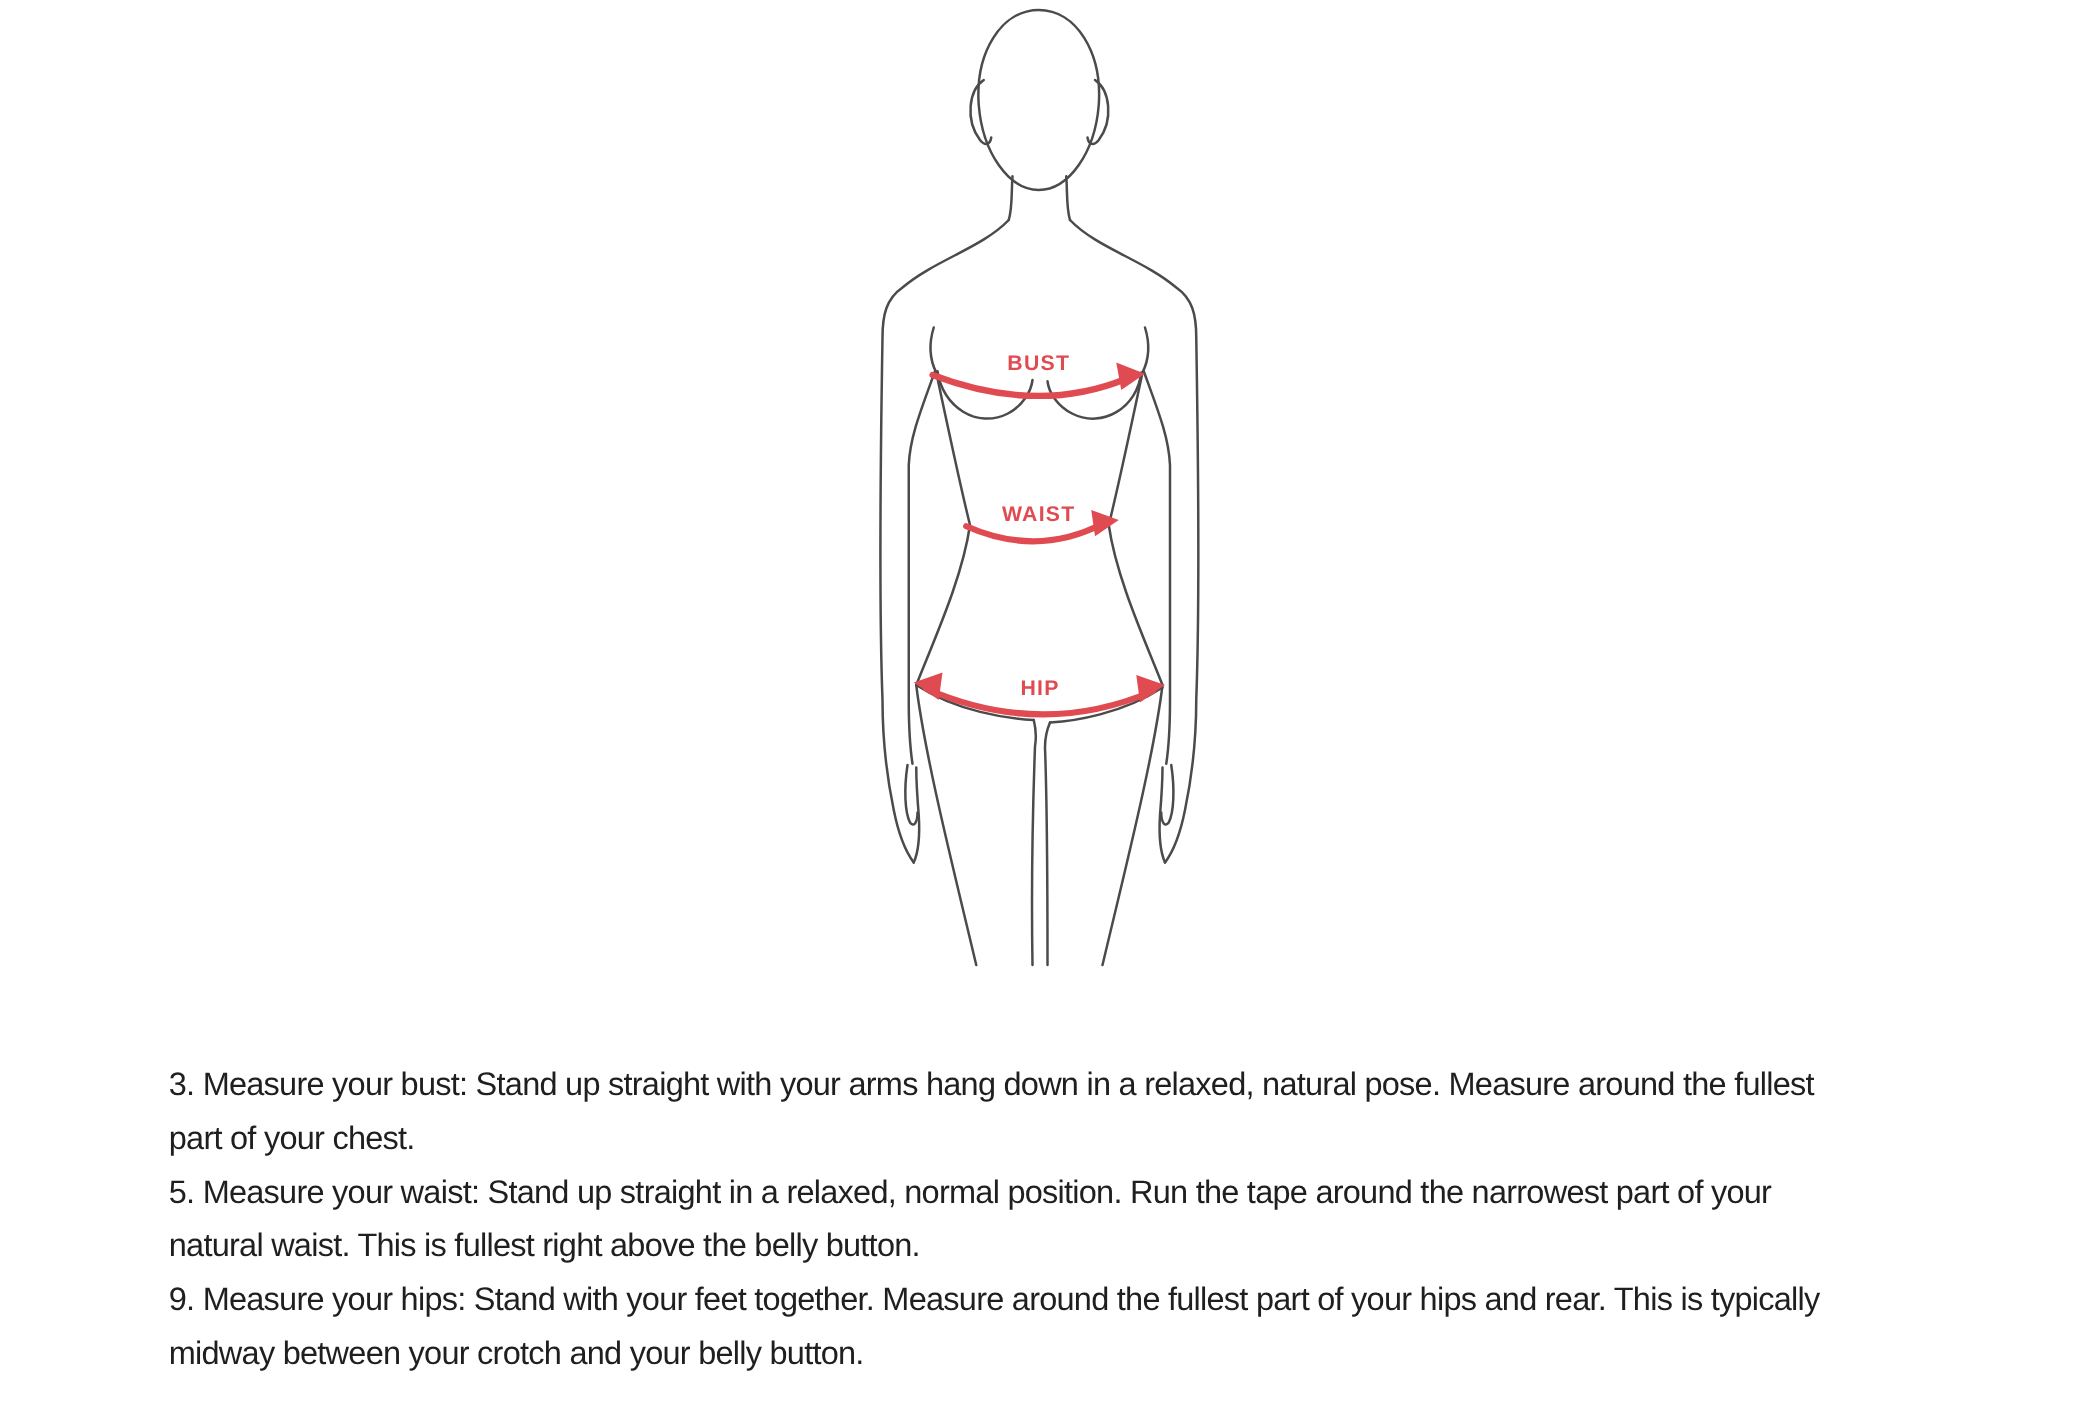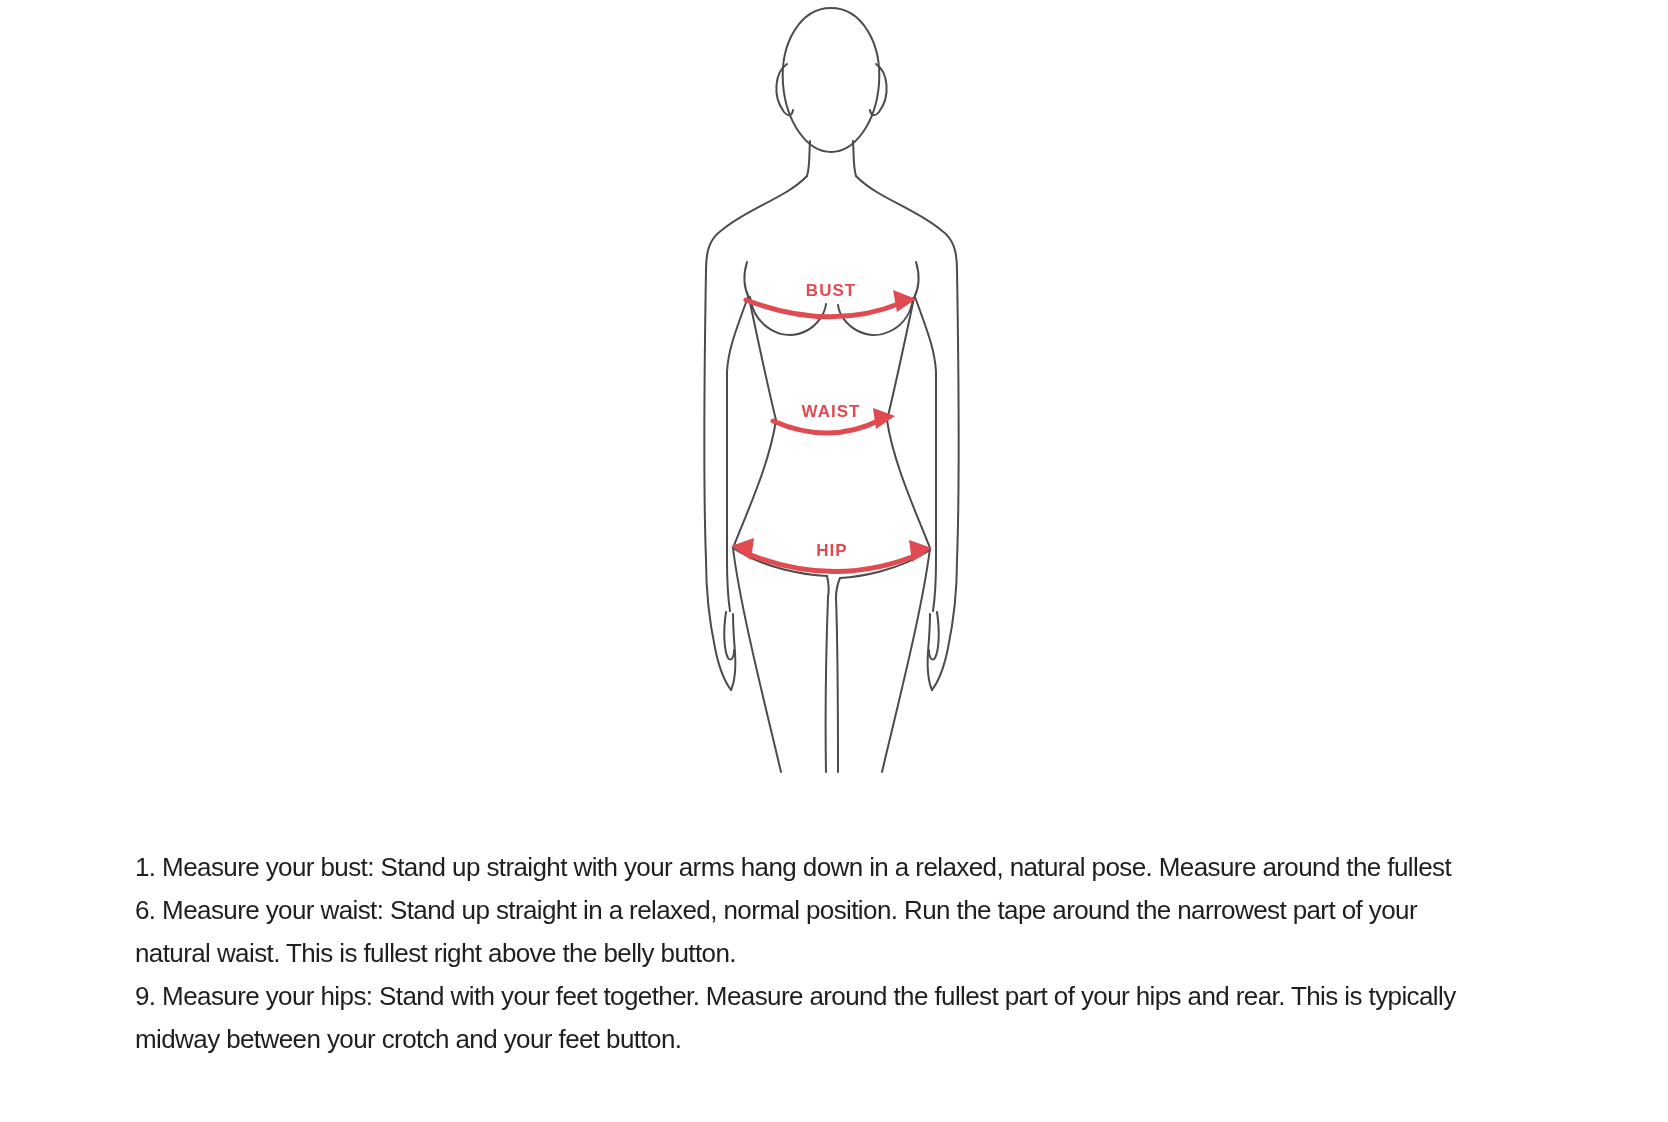--- a/index.html
+++ b/index.html
@@ -115,18 +115,19 @@
     <g>
       <path class="tape" d="M 741,551 Q 833,591 922,553"></path>
       <polygon class="tape-head" points="731,546 754,538 751,560"></polygon>
       <polygon class="tape-head" points="932,548 909,540 912,562"></polygon>
       <text class="measure-label" x="832" y="556">HIP</text>
     </g>
   </svg>
 </div>
 
 <div class="instructions">
-  <div class="line">1. Measure your bust: Stand up straight with your arms hang down in a relaxed, natural pose. Measure around the fullest</div>
-  <div class="line">6. Measure your waist: Stand up straight in a relaxed, normal position. Run the tape around the narrowest part of your</div>
+  <div class="line">3. Measure your bust: Stand up straight with your arms hang down in a relaxed, natural pose. Measure around the fullest</div>
+  <div class="line">part of your chest.</div>
+  <div class="line">5. Measure your waist: Stand up straight in a relaxed, normal position. Run the tape around the narrowest part of your</div>
   <div class="line">natural waist. This is fullest right above the belly button.</div>
   <div class="line">9. Measure your hips: Stand with your feet together. Measure around the fullest part of your hips and rear. This is typically</div>
-  <div class="line">midway between your crotch and your feet button.</div>
+  <div class="line">midway between your crotch and your belly button.</div>
 </div>
 
 </body></html>

